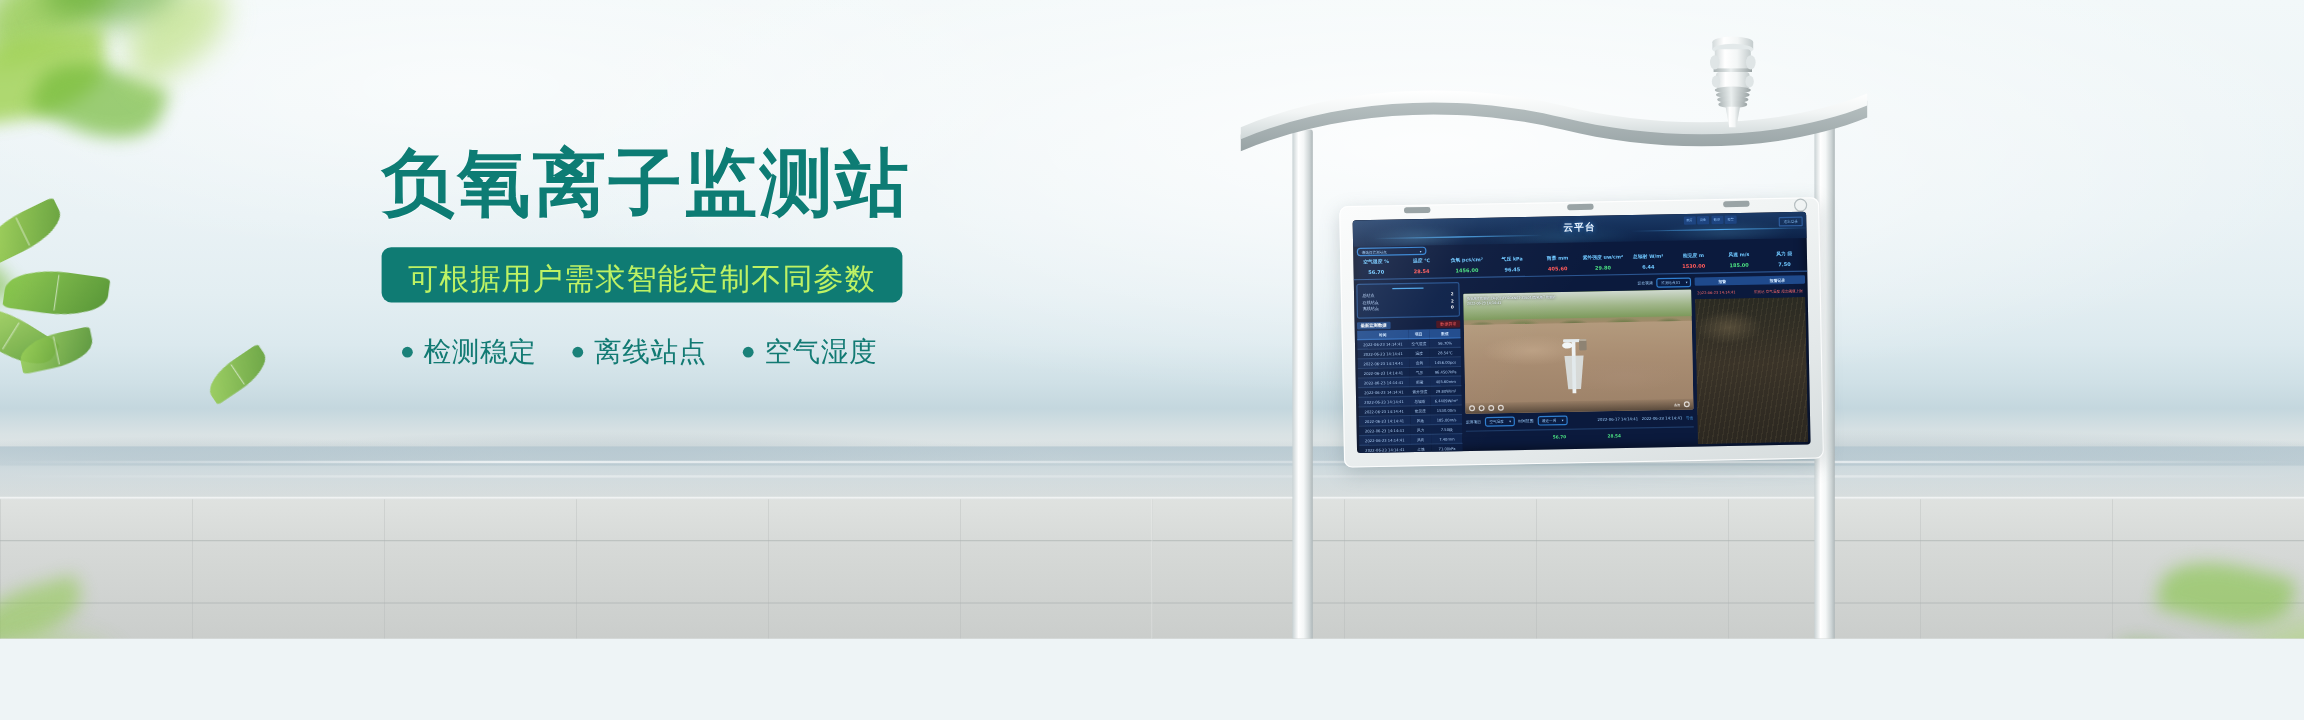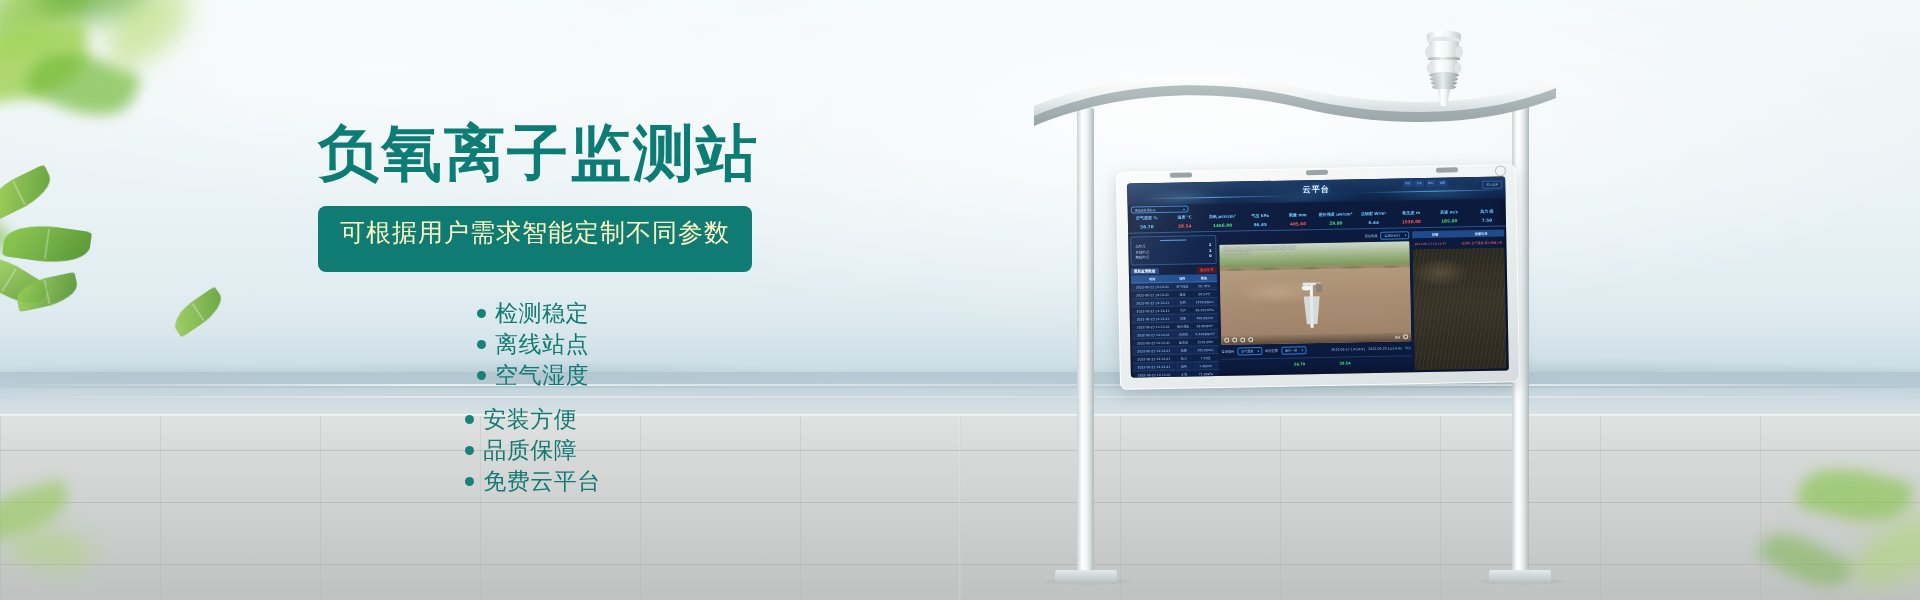--- a/index.html
+++ b/index.html
@@ -6,21 +6,21 @@
   html, body { width: 1920px; height: 600px; overflow: hidden; }
   body {
     font-family: "Liberation Sans", "DejaVu Sans", sans-serif;
     background: #eef4f6;
   }
 
   
   .banner {
     position: relative;
     width: 1920px;
-    height: 600px;
+    height: 532px;
     overflow: hidden;
     background: linear-gradient(180deg,
         #f2f8f9 0%,
         #eef5f7 18%,
         #e9f2f5 34%,
         #e3eef2 46%,
         #dbe9ee 54%,
         #cfe0e6 60%,
         #c4d7de 64%,
         #d9e2e4 68%,
@@ -117,41 +117,41 @@
     letter-spacing: 2px;
     color: #0d7c74;
     line-height: 1.08;
     white-space: nowrap;
     text-shadow: 0 1px 0 rgba(255,255,255,.55);
     font-family: "DejaVu Sans", "Liberation Sans", sans-serif;
   }
   .subtitle-pill {
     display: inline-block;
     margin-top: 20px;
-    padding: 10px 22px 23px;
+    padding: 10px 22px 3px;
     background: #0f7b73;
-    color: #fef9c3;
+    color: #bef264;
     font-size: 25px;
     font-weight: 500;
     letter-spacing: 1px;
     border-radius: 8px;
     white-space: nowrap;
     font-family: "DejaVu Sans", "Liberation Sans", sans-serif;
   }
   .features {
     margin-top: 26px;
     display: flex;
     flex-direction: column;
     gap: 13px;
     align-items: center;
   }
   .feature-row {
     display: flex;
+    gap: 30px;
     justify-content: flex-start;
-    flex-direction: column;
   }
   .feature-item {
     display: flex;
     align-items: center;
     gap: 9px;
     color: #127a73;
     font-size: 23px;
     font-weight: 500;
     letter-spacing: .5px;
     white-space: nowrap;
@@ -461,34 +461,20 @@
           <span class="dot"></span>
           <span>检测稳定</span>
         </div>
         <div class="feature-item">
           <span class="dot"></span>
           <span>离线站点</span>
         </div>
         <div class="feature-item">
           <span class="dot"></span>
           <span>空气湿度</span>
-        </div>
-      </div>
-      <div class="feature-row">
-        <div class="feature-item">
-          <span class="dot"></span>
-          <span>安装方便</span>
-        </div>
-        <div class="feature-item">
-          <span class="dot"></span>
-          <span>品质保障</span>
-        </div>
-        <div class="feature-item">
-          <span class="dot"></span>
-          <span>免费云平台</span>
         </div>
       </div>
     </div>
   </div>
 
   <div class="kiosk">
 
     <div class="post-shadow" style="left:1040px;top:578px;width:96px;"></div>
     <div class="post-shadow" style="left:1474px;top:578px;width:96px;"></div>
 

